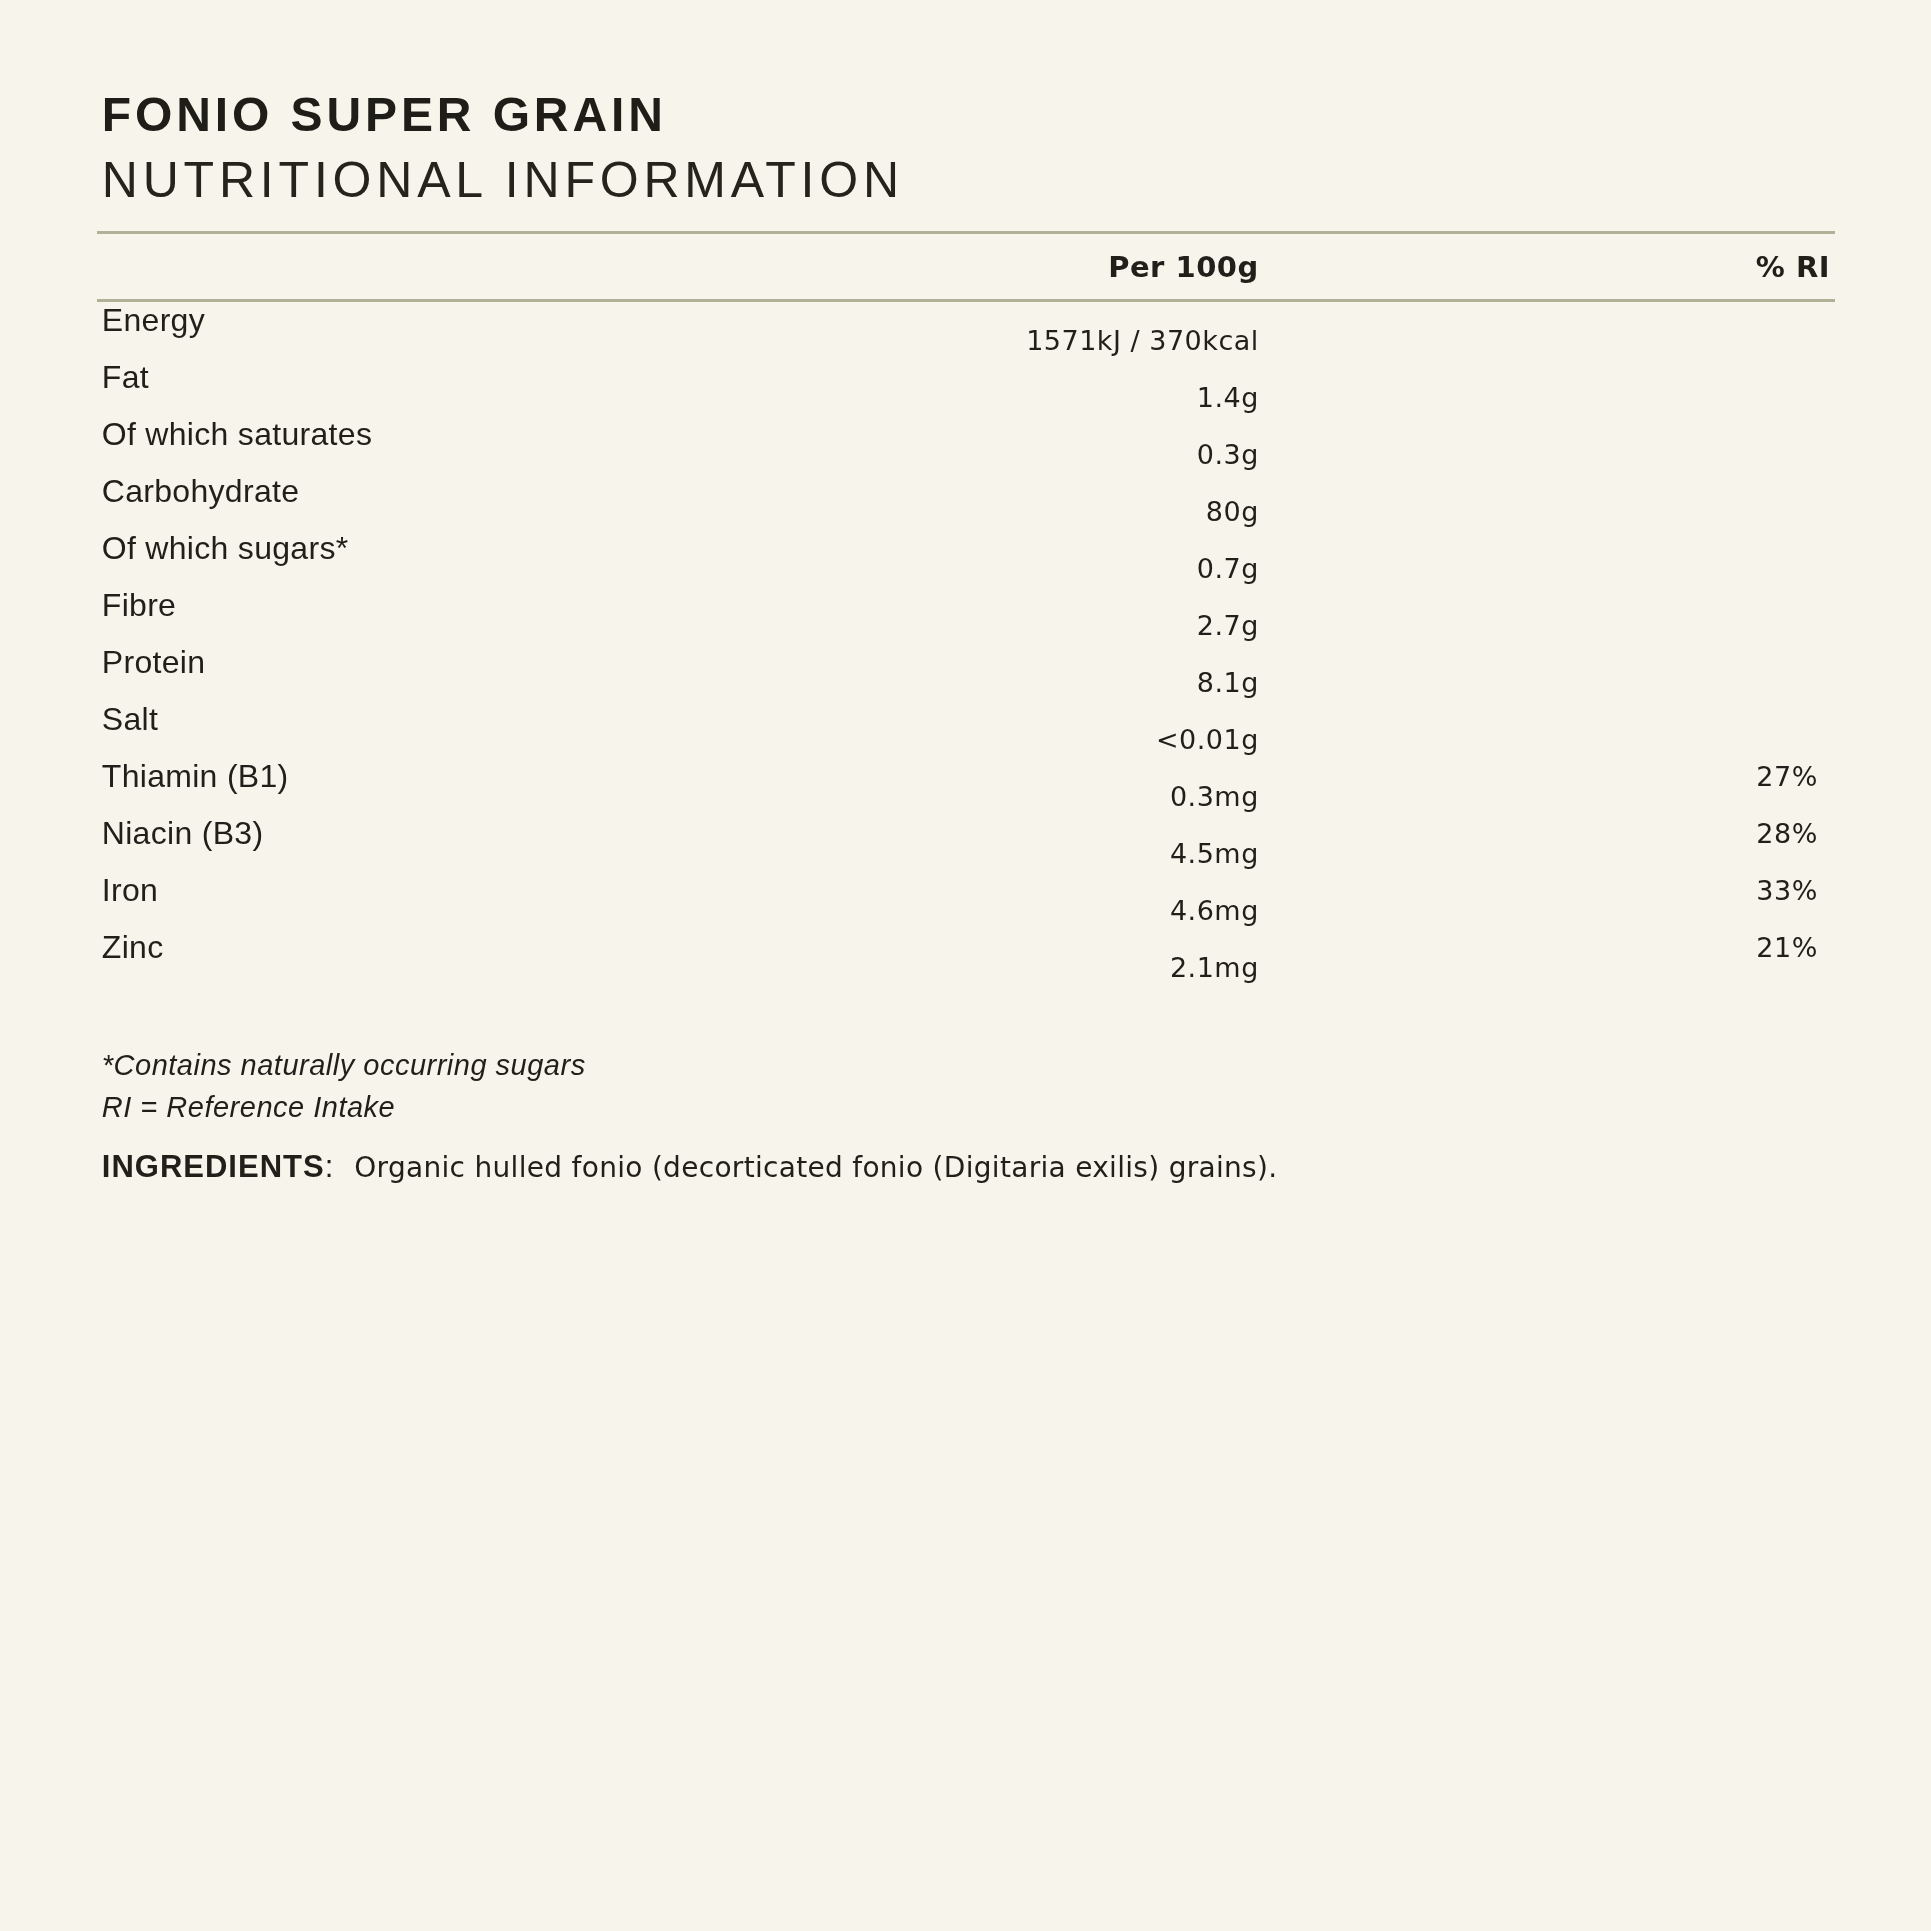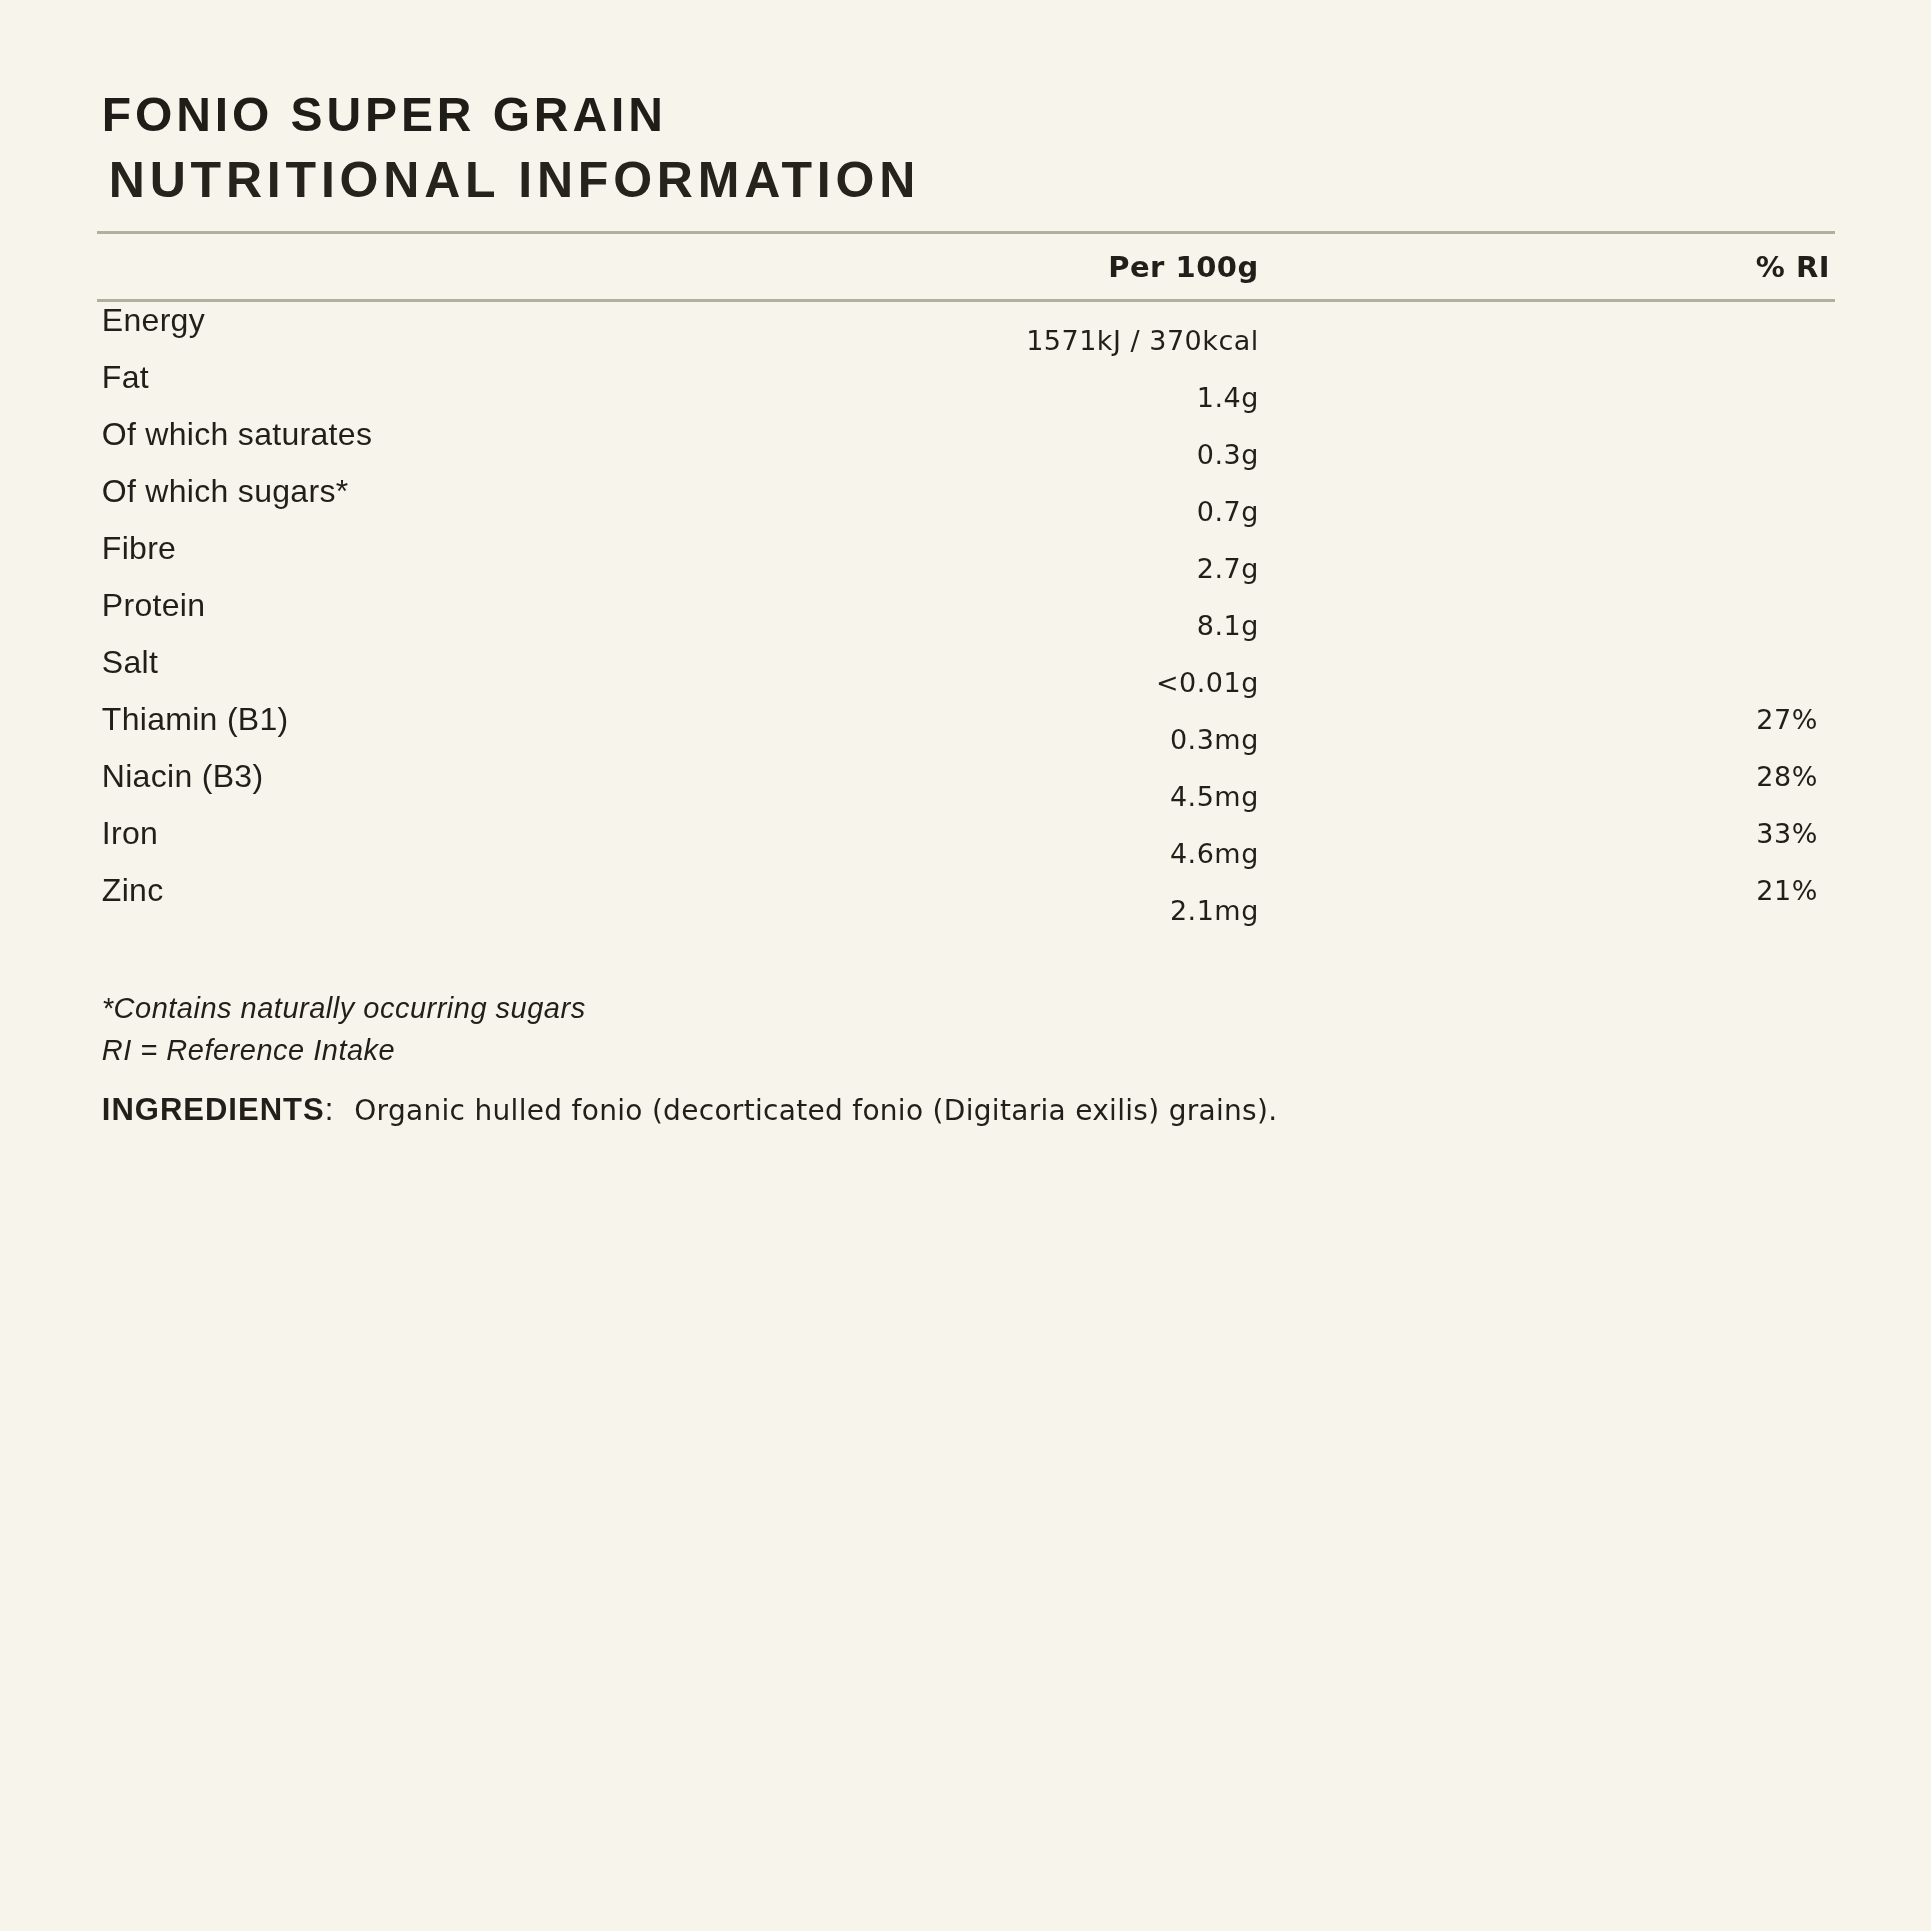--- a/index.html
+++ b/index.html
@@ -18,23 +18,23 @@
   }
   .title{
     margin:0;padding:0;
     padding-top:91px;
     font-size:48px;line-height:48px;
     font-weight:bold;
     letter-spacing:3.9px;
     color:#1f1d18;
   }
   .subtitle{
-    margin:7px;margin-top:16.4px;
+    margin:0;margin-top:16.4px;
     font-size:50px;line-height:50px;
-    font-weight:bold;
+    font-weight:normal;
     letter-spacing:4.8px;
     color:#26231d;
   }
   .rule{
     height:2.9px;background:#b1b197;
     margin-left:-4.8px;width:1738px;
     margin-top:0;
   }
   .rule-top{margin-top:26px;}
   .header-row{
@@ -139,20 +139,27 @@
   </div>
 
   <div class="trow">
     <div class="cell-main">
       <span class="nutrient-label">Of which saturates</span>
       <span class="nutrient-value">0.3g</span>
     </div>
     <div class="cell-ri"></div>
   </div>
 
+  <div class="trow">
+    <div class="cell-main">
+      <span class="nutrient-label">Carbohydrate</span>
+      <span class="nutrient-value">80g</span>
+    </div>
+    <div class="cell-ri"></div>
+  </div>
 
   <div class="trow">
     <div class="cell-main">
       <span class="nutrient-label">Of which sugars*</span>
       <span class="nutrient-value">0.7g</span>
     </div>
     <div class="cell-ri"></div>
   </div>
 
   <div class="trow">

